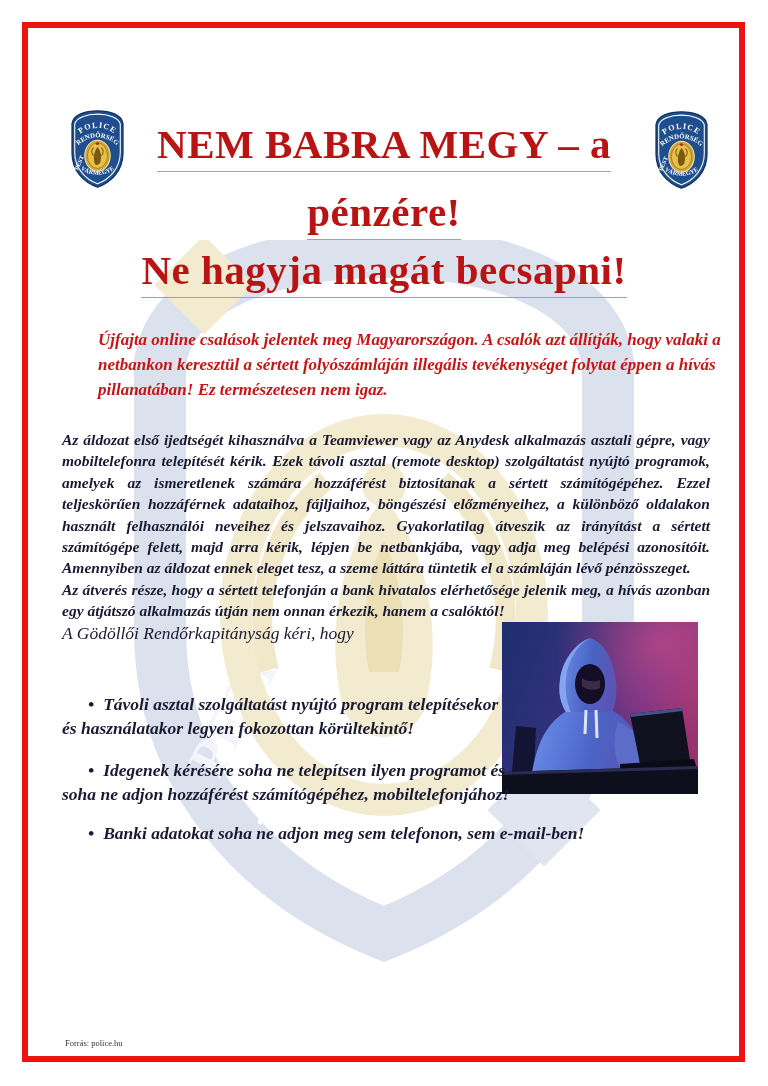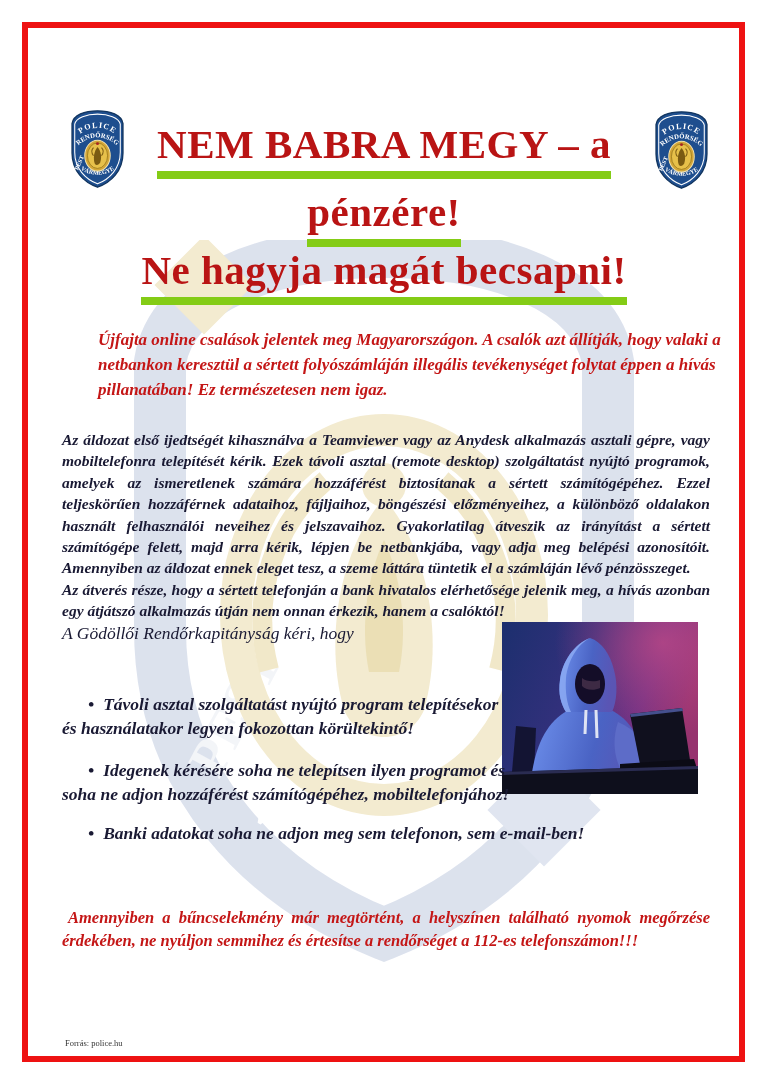--- a/index.html
+++ b/index.html
@@ -15,21 +15,21 @@
   .watermark { position:absolute; left:84px; top:240px; width:600px; height:745px; opacity:.9; pointer-events:none; }
   .badge { position:absolute; width:67px; height:82px; }
   .badge-left  { left:64px;  top:108px; }
   .badge-right { left:648px; top:109px; }
 
   .title-line { position:absolute; left:40px; right:40px; text-align:center;
     color:#b91414; font-weight:bold; font-size:41px; letter-spacing:.5px; }
   .t1 { top:120px; }
   .t2 { top:188px; }
   .t3 { top:246px; }
-  .u  { border-bottom:8px solid #84cc16; padding-bottom:4px; }
+  .u  { border-bottom:1px solid #84cc16; padding-bottom:4px; }
 
   .intro {
     position:absolute; left:62px; top:327px; width:647px;
     color:#c41616; font-weight:bold; font-style:italic;
     font-size:17px; line-height:25px; text-align:left;margin-left:36px;
   }
   .bodytext {
     position:absolute; left:62px; top:414px; width:648px;
     color:#191933; font-weight:bold; font-style:italic;
     font-size:15.5px; line-height:21.4px; text-align:justify;margin-top:15px;
@@ -184,17 +184,16 @@
   <div class="bullet b2">
     <span class="b-dot">•</span><span>Idegenek kérésére soha ne telepítsen ilyen programot és soha ne adjon hozzáférést számítógépéhez, mobiltelefonjához!</span>
   </div>
   <div class="bullet b1">
     <span class="b-dot">•</span><span>Távoli asztal szolgáltatást nyújtó program telepítésekor és használatakor legyen fokozottan körültekintő!</span>
   </div>
   <div class="bullet b3">
     <span class="b-dot">•</span><span>Banki adatokat soha ne adjon meg sem telefonon, sem e-mail-ben!</span>
   </div>
 
-  <div class="warning">Amennyiben a bűncselekmény már megtörtént, a helyszínen található nyomok megőrzése érdekében, ne nyúljon semmihez és értesítse a rendőrséget a 112-es telefonszámon!!!</div>
 
   <div class="footer">Forrás: police.hu</div>
 
 </div>
 
 </body></html>

